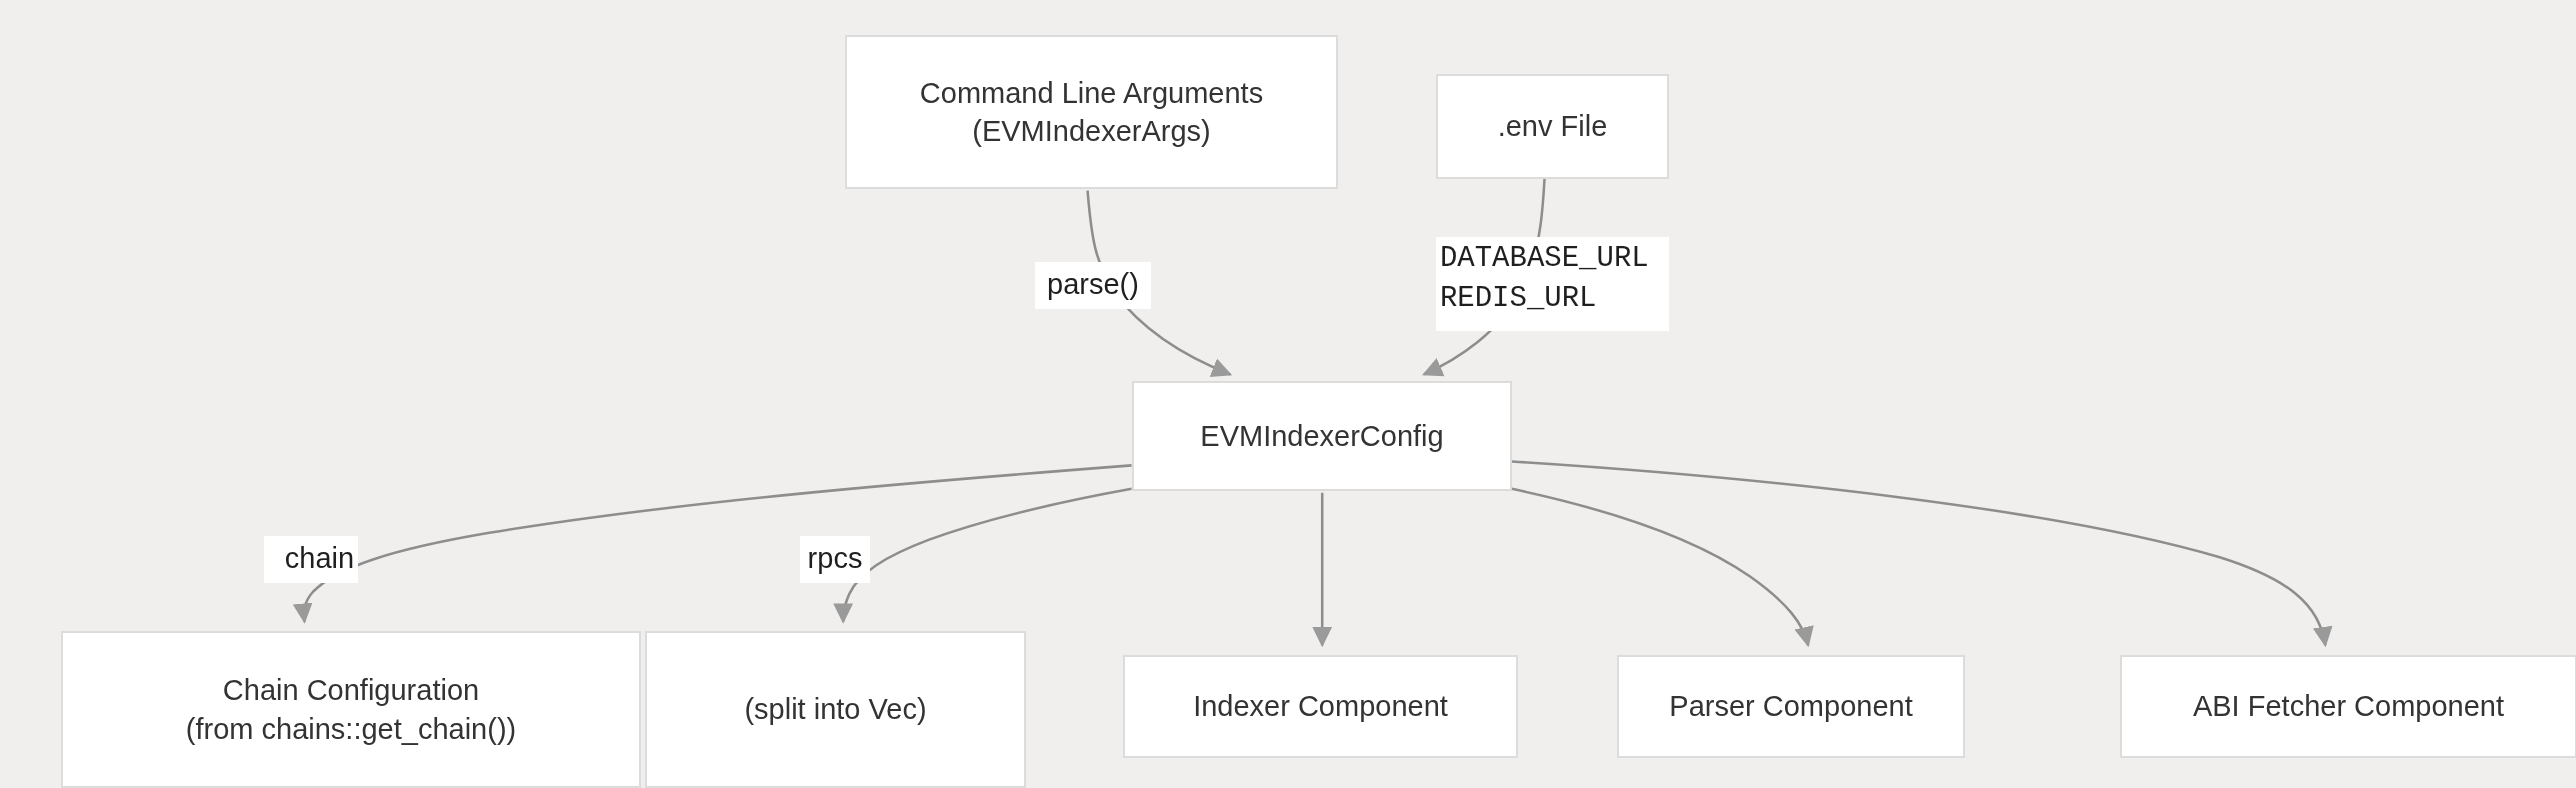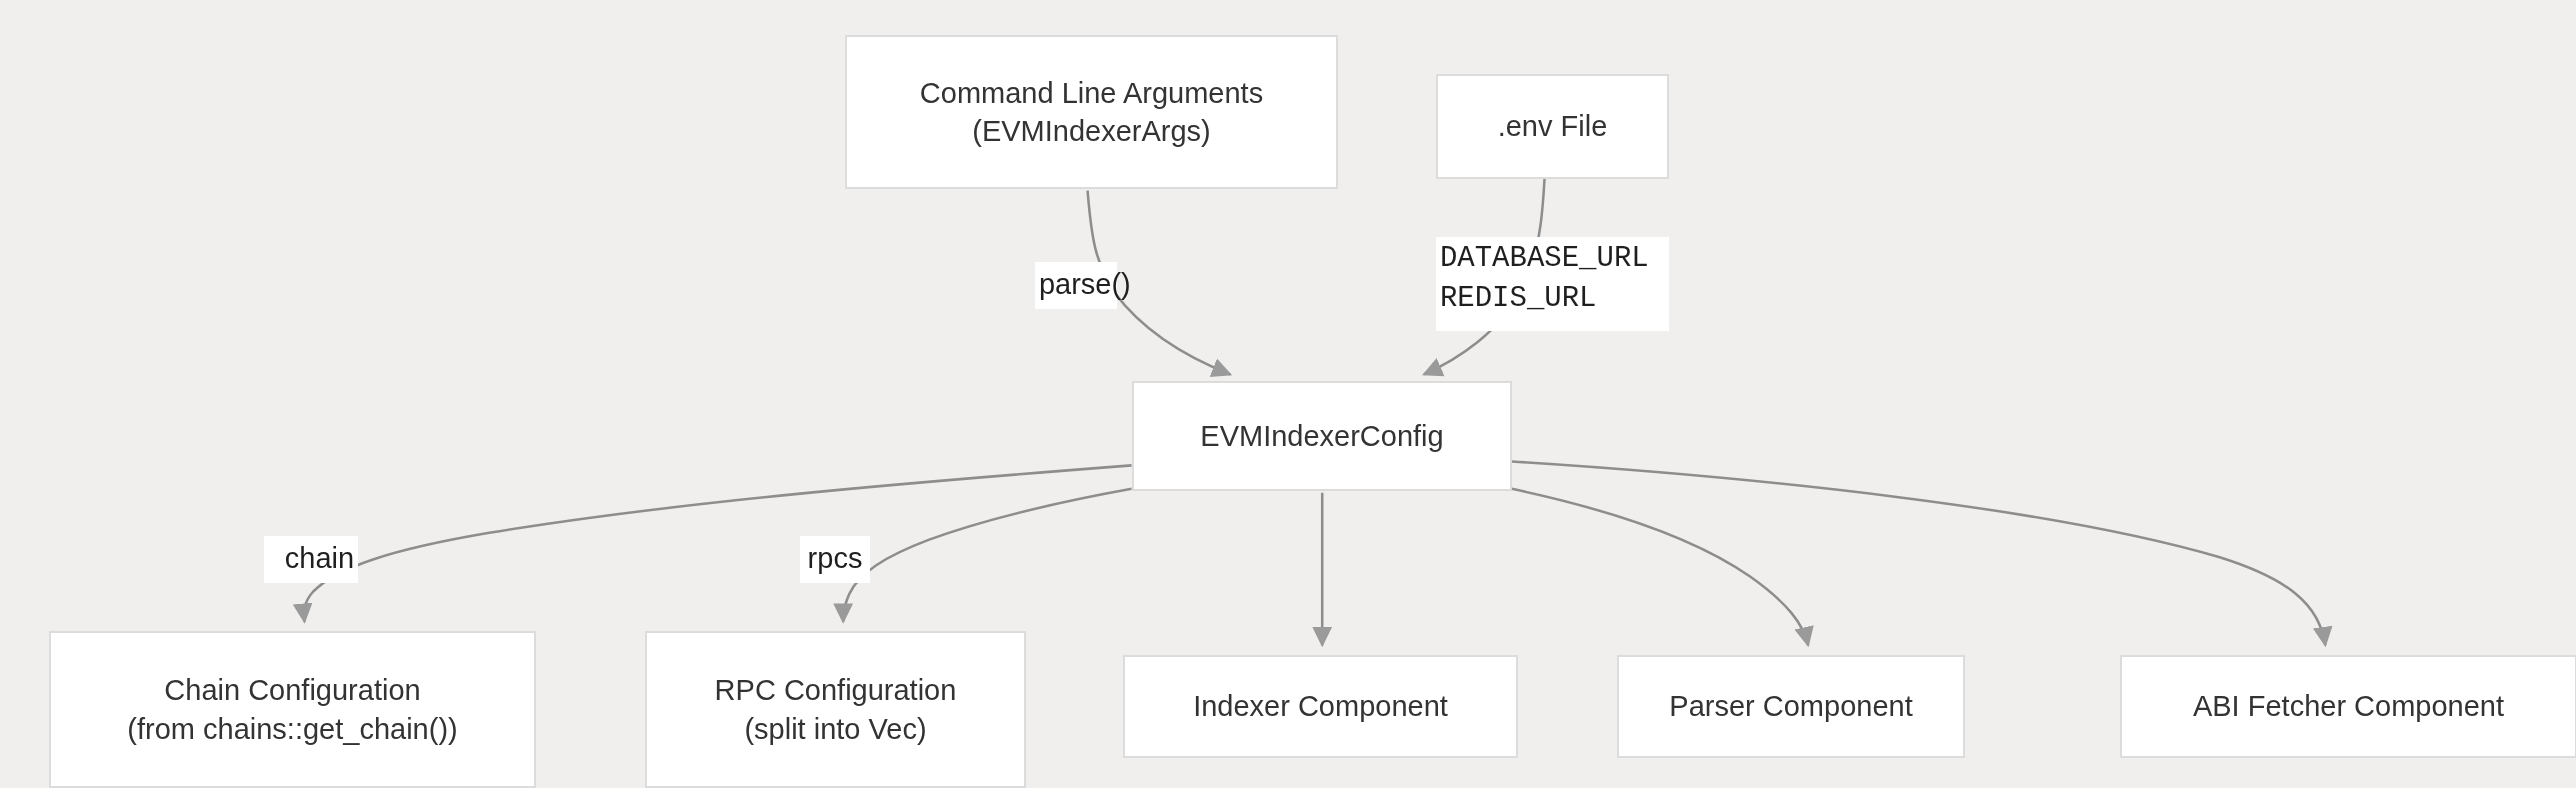--- a/index.html
+++ b/index.html
@@ -93,43 +93,42 @@
   </div>
 
   <div class="node" style="left:1436px; top:62px; width:233px; height:105px;margin-top:12px;">
     <span>.env File</span>
   </div>
 
   <div class="node" style="left:1132px; top:381px; width:380px; height:110px;">
     <span>EVMIndexerConfig</span>
   </div>
 
-  <div class="node" style="left:49px; top:631px; width:487px; height:157px;">
+  <div class="node" style="left:61px; top:631px; width:580px; height:157px;">
     <span>Chain Configuration</span>
     <span class="line2">(from chains::get_chain())</span>
   </div>
 
   <div class="node" style="left:645px; top:631px; width:381px; height:157px;">
-    <span>RPC Configuration</span>
     <span class="line2">(split into Vec)</span>
   </div>
 
   <div class="node" style="left:1123px; top:655px; width:395px; height:103px;">
     <span>Indexer Component</span>
   </div>
 
   <div class="node" style="left:1617px; top:655px; width:348px; height:103px;">
     <span>Parser Component</span>
   </div>
 
   <div class="node" style="left:2096px; top:655px; width:457px; height:103px;margin-left:24px;">
     <span>ABI Fetcher Component</span>
   </div>
 
-  <div class="edge-label" style="left:1035px; top:262px; width:82px; height:47px;">
+  <div class="edge-label" style="left:1035px; top:262px; width:116px; height:47px;">
     <span>parse()</span>
   </div>
 
   <div class="edge-label multiline" style="left:1436px; top:237px; width:233px; height:94px;">
     <div>DATABASE_URL</div>
     <div>REDIS_URL</div>
   </div>
 
   <div class="edge-label" style="left:264px; top:536px; width:94px; height:47px;text-align:right;">
     <span>chain</span>

